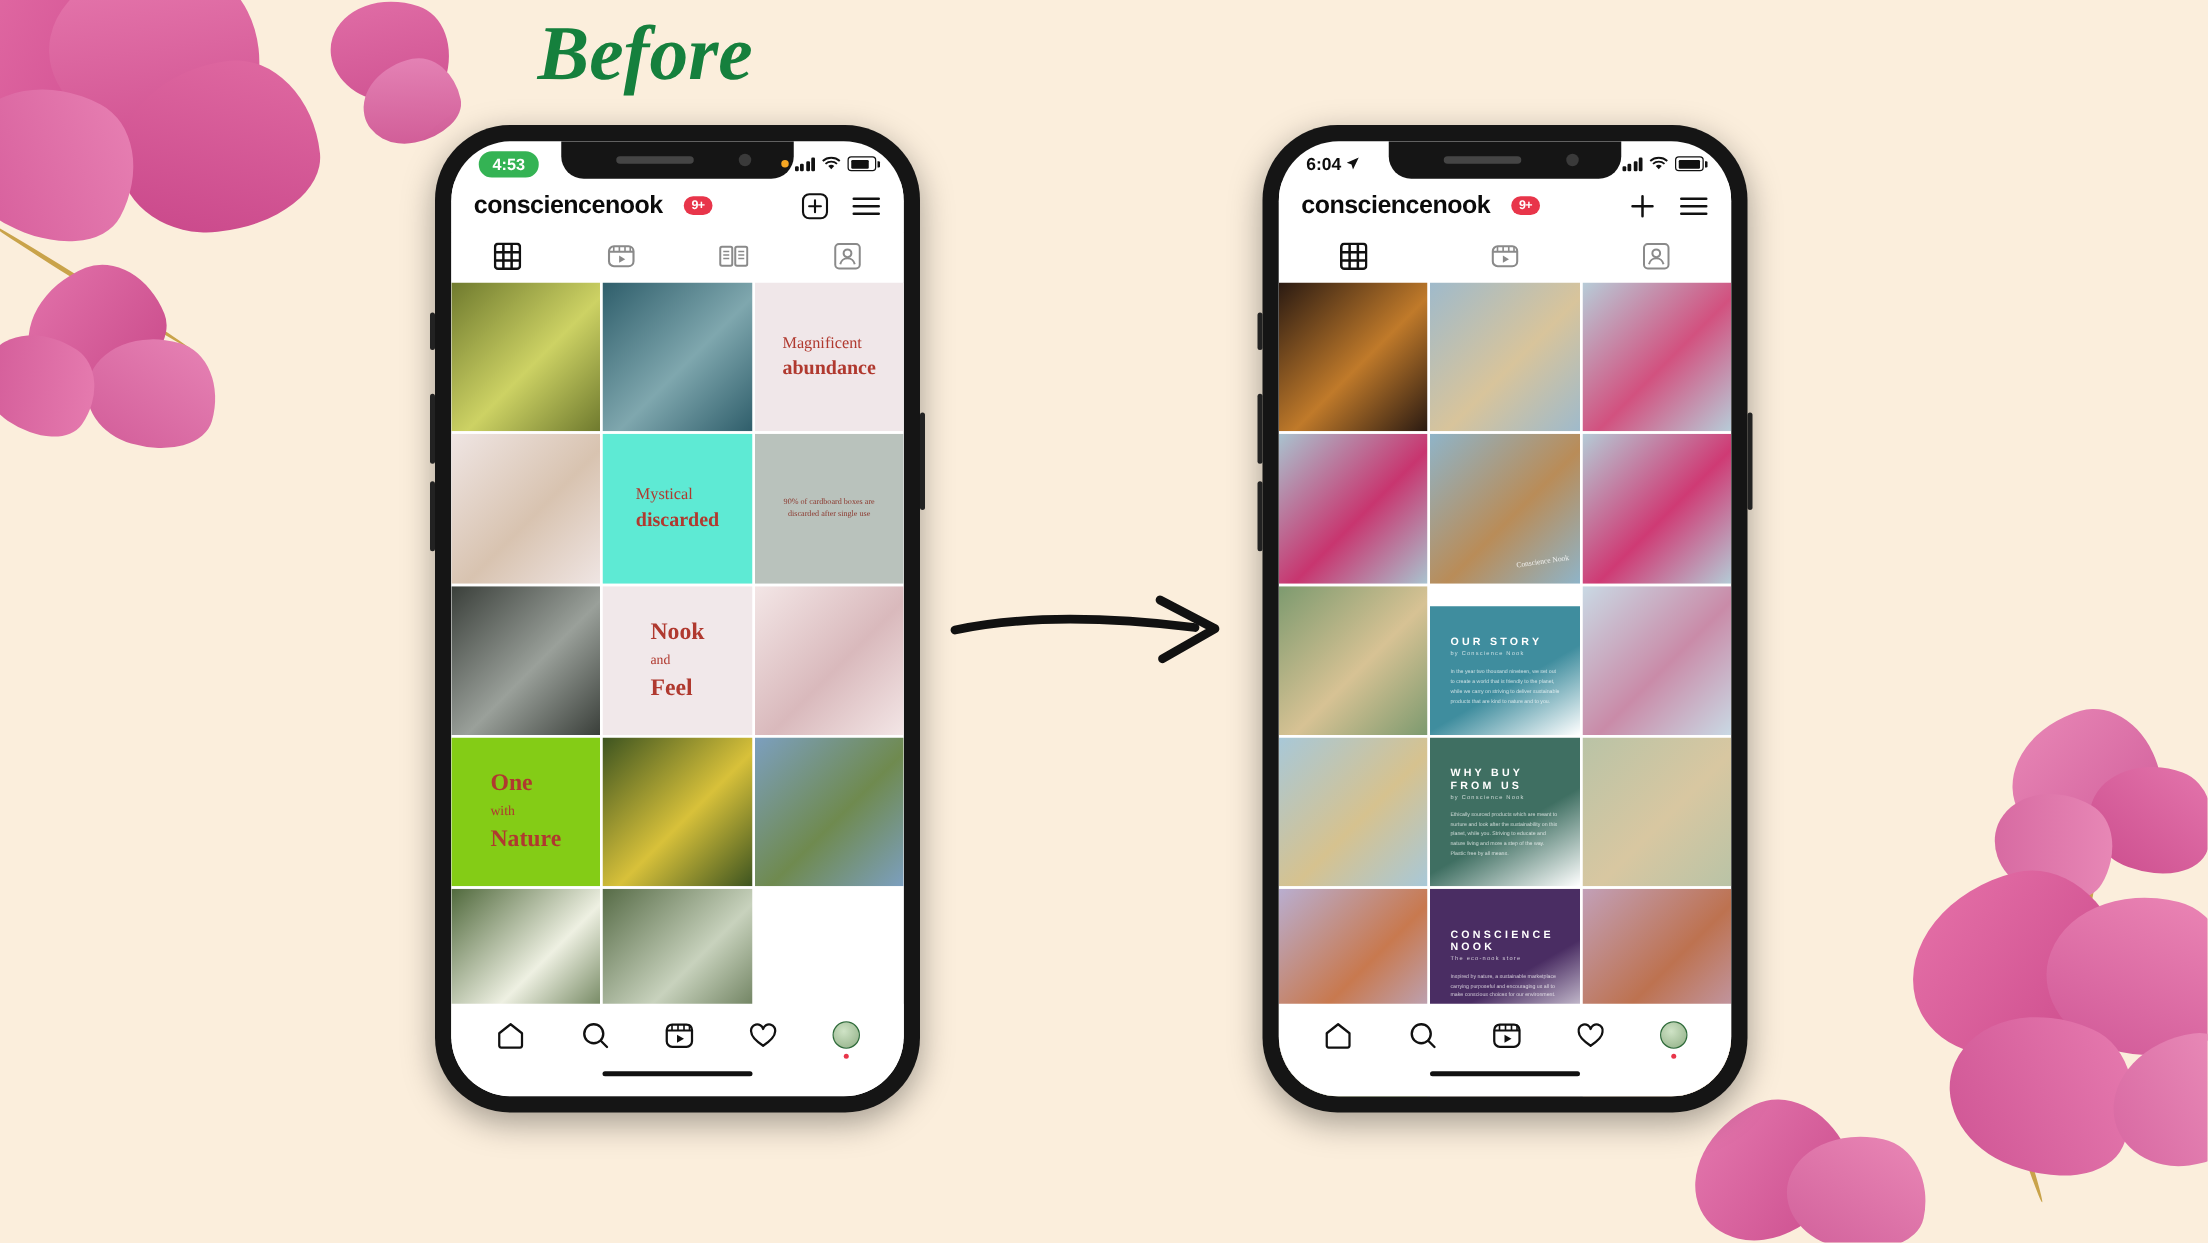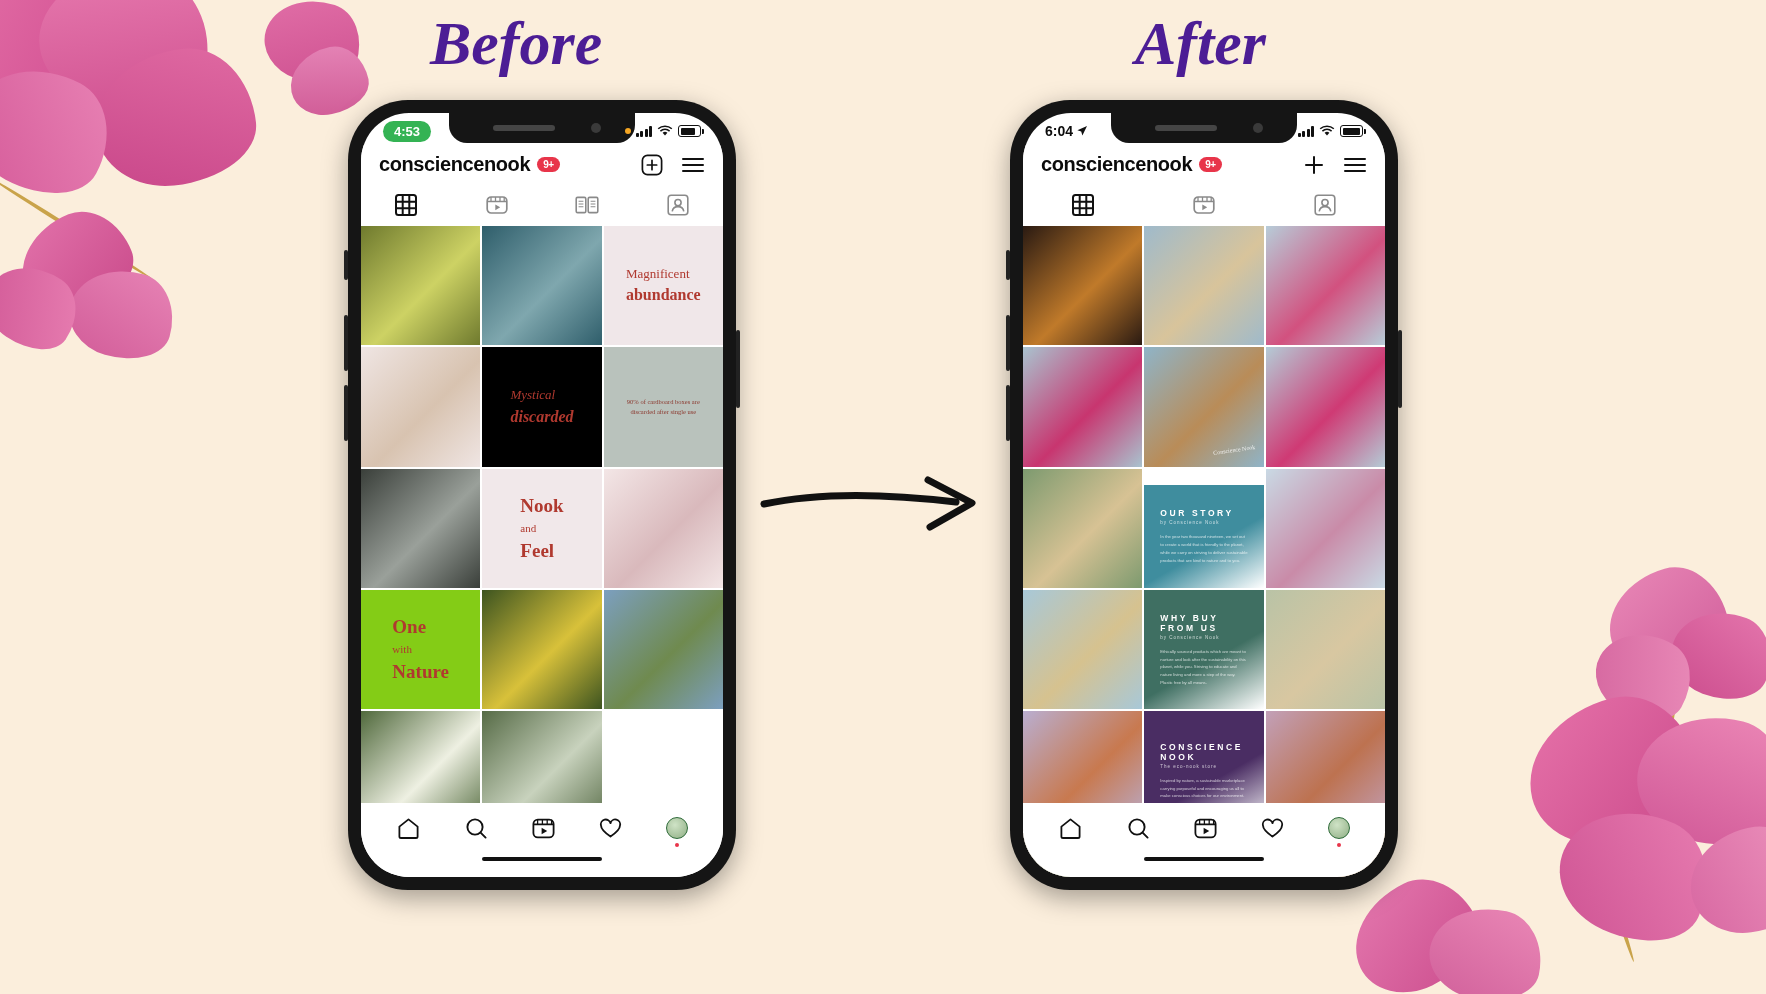--- a/index.html
+++ b/index.html
@@ -13,21 +13,21 @@
 
   
   .petal { position: absolute; border-radius: 60% 40% 55% 45% / 55% 60% 40% 45%; }
   .stem { position: absolute; background: #c9a34a; border-radius: 50%; transform-origin: 0 0; }
 
   
   .heading {
     position: absolute; top: 8px;
     font-family: "Liberation Serif", serif;
     font-style: italic; font-weight: 700;
-    font-size: 62px; color: #4c1d95;
+    font-size: 62px; color: #15803d;
     letter-spacing: 0px;
     white-space: nowrap;
   }
   #h-before { left: 430px; }
   #h-after  { left: 1135px; }
 
   
   #arrow { position: absolute; left: 760px; top: 470px; }
 
   
@@ -92,21 +92,21 @@
   .battery i{position:absolute;left:1.5px;top:1.5px;bottom:1.5px;width:70%;background:#111;border-radius:1px;display:block;}
   .orange-dot{width:6px;height:6px;border-radius:50%;background:#f5a623;align-self:center;}
 
   
   .ig-header {
     display:flex; align-items:center; justify-content:space-between;
     padding: 8px 18px 10px 18px; background:#fff;
   }
   .ig-username {
     font-size: 20px; font-weight: 700; color:#0b0b0b; letter-spacing:-0.4px;
-    display:flex; align-items:center; gap:7px;
+    display:flex; align-items:center; gap:17px;
   }
   .badge {
     background:#e8354a; color:#fff; font-size:10px; font-weight:700;
     border-radius:10px; padding:1px 6px; line-height:1.35;
   }
   .hdr-icons { display:flex; align-items:center; gap:18px; }
   .icn { display:block; }
 
   
   .ig-tabs {
@@ -182,21 +182,20 @@
     <div class="petal" style="left:1596px;top:634px;width:96px;height:84px;background:linear-gradient(240deg,#ea8cb9,#d5669f);transform:rotate(30deg);"></div>
     <div class="petal" style="left:1528px;top:700px;width:170px;height:142px;background:linear-gradient(140deg,#e672a9,#cb4a8b);transform:rotate(-14deg);"></div>
     <div class="petal" style="left:1638px;top:716px;width:150px;height:128px;background:linear-gradient(190deg,#ea84b4,#d25b99);transform:rotate(14deg);"></div>
     <div class="petal" style="left:1560px;top:812px;width:150px;height:126px;background:linear-gradient(220deg,#e77cb0,#cf5494);transform:rotate(24deg);"></div>
     <div class="petal" style="left:1690px;top:828px;width:120px;height:104px;background:linear-gradient(250deg,#ec92bc,#d868a2);transform:rotate(-8deg);"></div>
     <div class="petal" style="left:1352px;top:884px;width:126px;height:104px;background:linear-gradient(150deg,#e478ae,#cc4e8e);transform:rotate(-26deg);"></div>
     <div class="petal" style="left:1430px;top:908px;width:112px;height:92px;background:linear-gradient(200deg,#e986b5,#d2629c);transform:rotate(12deg);"></div>
   </div>
 
   <div class="heading" id="h-before">Before</div>
-  <div class="heading" id="h-after">After</div>
 
   <svg id="arrow" width="230" height="70" viewBox="0 0 230 70">
     <path d="M4 34 C60 22, 130 24, 196 32" stroke="#111" stroke-width="7" fill="none" stroke-linecap="round"></path>
     <path d="M168 10 L212 33 L170 57" stroke="#111" stroke-width="7" fill="none" stroke-linecap="round" stroke-linejoin="round"></path>
   </svg>
 
   <div class="phone" id="phone-before">
     <div class="sidebtn btn-l1"></div>
       <div class="sidebtn btn-l2"></div>
     <div class="sidebtn btn-l3"></div>
@@ -289,21 +288,21 @@
               <div class="t-serif">
                 <div class="l1">Magnificent</div>
                 <div class="l2">abundance</div>
               </div>
             </div>
           </div>
           <div class="cell">
             <div class="inner" style="background: linear-gradient(135deg, rgb(239, 229, 227) 0%, rgb(216, 195, 176) 55%, rgb(239, 229, 227) 100%);"></div>
           </div>
           <div class="cell">
-            <div class="inner" style="background: #000000; font-style: italic;">
+            <div class="inner" style="background: #5eead4;">
               <div class="t-serif">
                 <div class="l1">Mystical</div>
                 <div class="l2">discarded</div>
               </div>
             </div>
           </div>
           <div class="cell">
             <div class="inner" style="background: rgb(185, 194, 188);">
               <div class="t-tiny">
                 <div>90% of cardboard boxes are</div>

